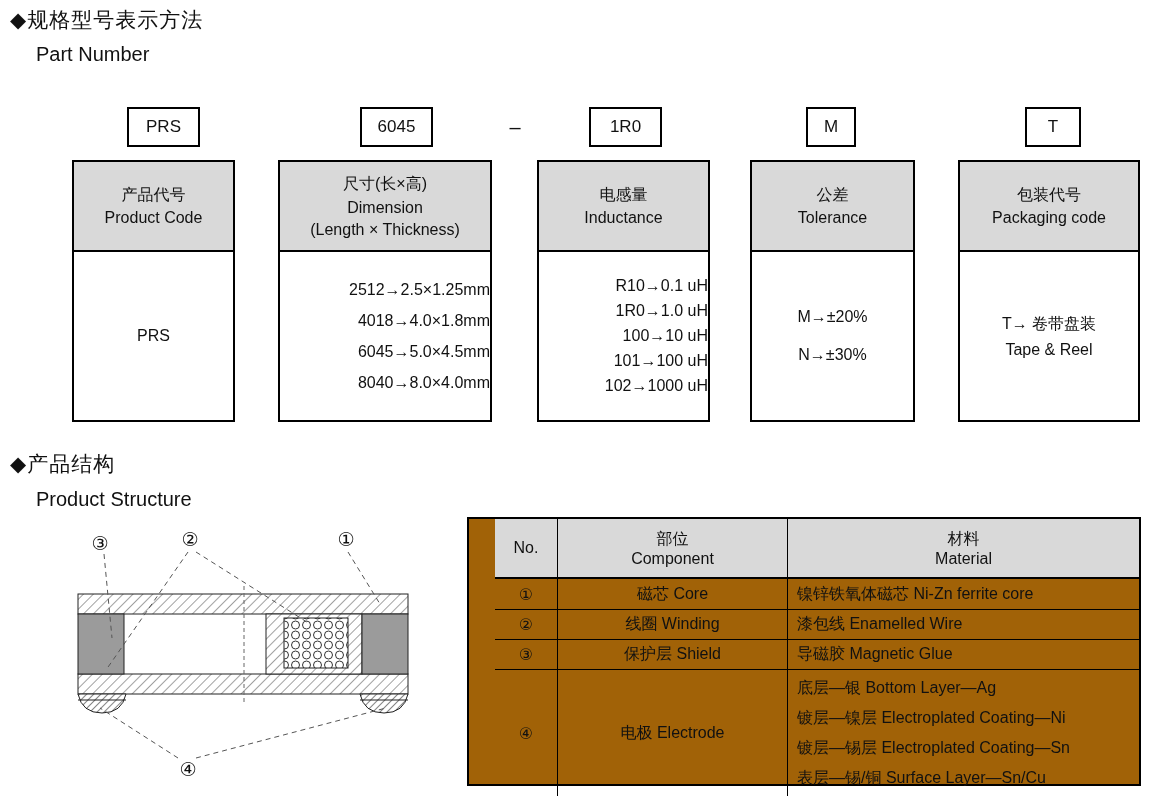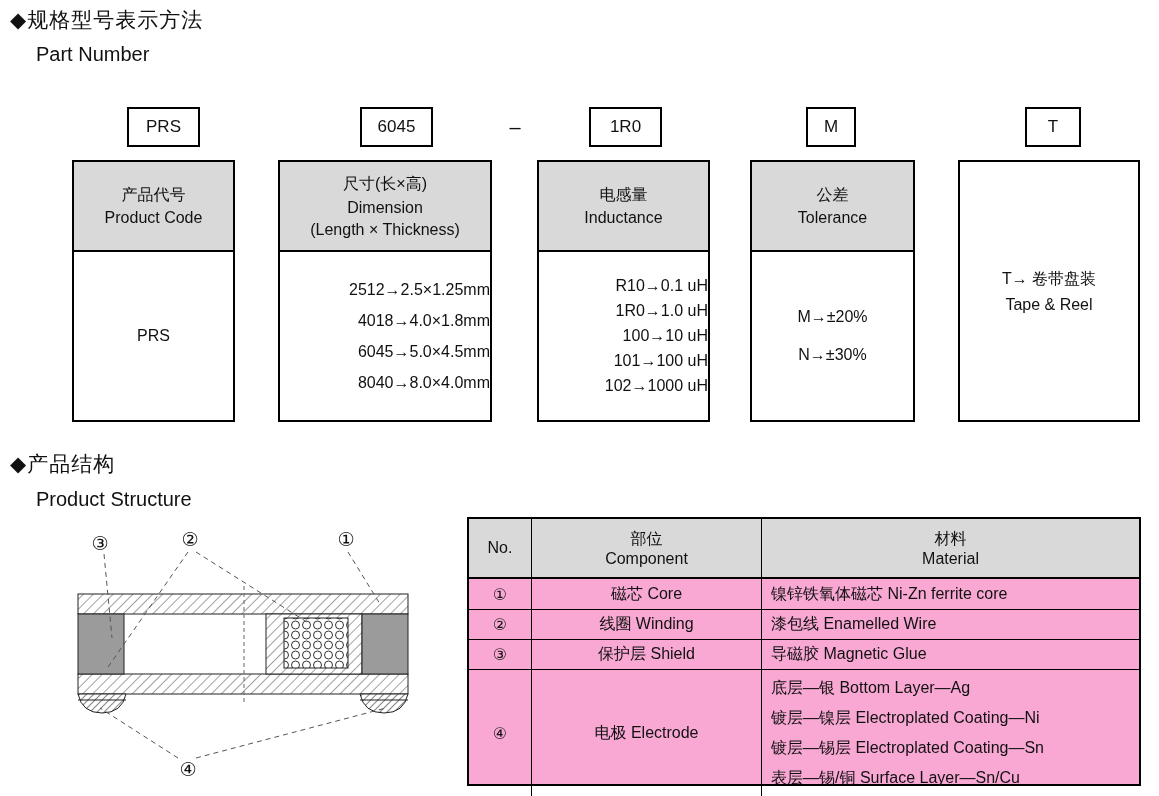--- a/index.html
+++ b/index.html
@@ -53,21 +53,21 @@
   }
   .pn-body.center { align-items:center; }
   .pn-body.left   { align-items:flex-end; padding-left:31px; }
   .pn-body.gap-lg { gap:20px; }
   .pn-body.gap-md { gap:13px; }
   .pn-body.gap-sm { gap:7px; }
 
   
   .struct {
     position:absolute; left:467px; top:517px; width:674px;
-    border:2px solid #000; background:#f9a8d4;
+    border:2px solid #000; background:#a16207;padding-left:26px;
   }
   .srow {
     display:grid; grid-template-columns:62px 230px 1fr;
     border-top:1px solid #000;
   }
   .srow.first { border-top:none; }
   .srow.head-divider { border-top:2px solid #000; }
   .scell {
     border-left:1px solid #000;
     display:flex; align-items:center; justify-content:center;
@@ -150,20 +150,24 @@
       <div>公差</div>
       <div>Tolerance</div>
     </div>
     <div class="pn-body center gap-lg">
       <div>M→±20%</div>
       <div>N→±30%</div>
     </div>
   </div>
 
   <div class="pn-col" style="left:958px;width:182px">
+    <div class="pn-head">
+      <div>包装代号</div>
+      <div>Packaging code</div>
+    </div>
     <div class="pn-body center" style="gap:6px">
       <div>T→ 卷带盘装</div>
       <div>Tape &amp; Reel</div>
     </div>
   </div>
 
   <div class="sec-title-zh" style="left:10px;top:450px">◆产品结构</div>
   <div class="sec-title-en" style="left:36px;top:488px">Product Structure</div>
 
   <svg class="diagram" width="420" height="268" viewBox="0 0 420 268">

